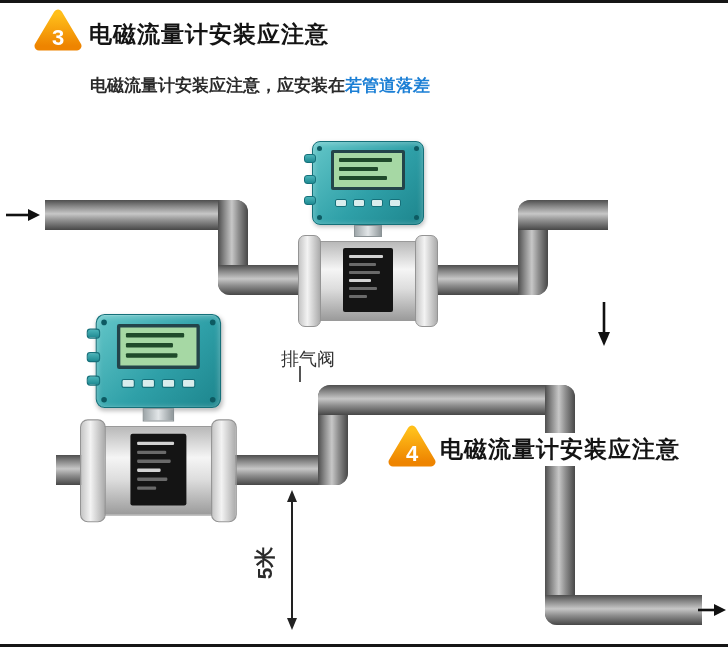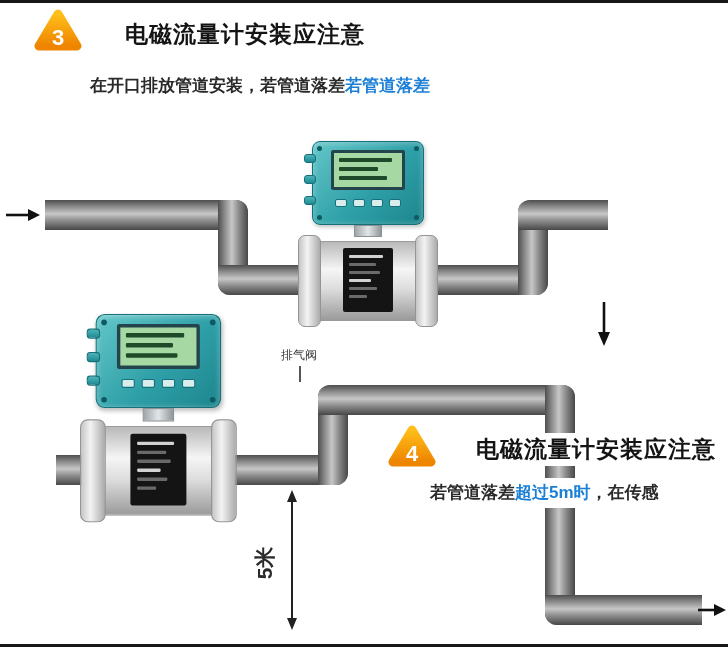--- a/index.html
+++ b/index.html
@@ -45,26 +45,26 @@
     background:#141414; border-radius:2px; padding:7px 6px; }
   .plate-line { height:3px; background:#d2d2d2; margin-bottom:5px; border-radius:1px; }
   .plate-line.dim { opacity:.45; }
 
   
   .badge { position:absolute; width:50px; height:46px; }
   .badge svg { display:block; }
   .badge .num { position:absolute; left:0; right:0; bottom:2px; text-align:center;
     color:#fff; font-weight:bold; font-size:22px; }
   .h-title { position:absolute; font-size:23px; font-weight:bold; color:#141414;
-    letter-spacing:1px; background:#fff; white-space:nowrap; padding:1px 3px;margin-left:36px; }
+    letter-spacing:1px; background:#fff; white-space:nowrap; padding:1px 3px; }
   .desc { position:absolute; font-size:17px; font-weight:bold; color:#2a2a2a; white-space:nowrap; }
   .blue { color:#1b7fd5; }
   .note4-text { position:absolute; font-size:17px; font-weight:bold; color:#2a2a2a;
     line-height:28px; background:#fff; padding:1px 3px; white-space:nowrap; }
-  .small-label { position:absolute; font-size:12px; color:#333; }
+  .small-label { position:absolute; font-size:18px; color:#333; }
   .dim-label { position:absolute; width:60px; height:26px; text-align:center;
     font-size:21px; font-weight:600; color:#2a2a2a; transform:rotate(-90deg); }
 </style>
 </head>
 <body>
 
 <div class="stage">
 
   <div class="hairline" style="left:0;top:0;width:728px;height:3px"></div>
   <div class="hairline" style="left:0;top:644px;width:728px;height:3px"></div>
@@ -76,21 +76,21 @@
           <stop offset="0" stop-color="#ffbf1a"></stop>
             <stop offset="1" stop-color="#ee8400"></stop>
         </linearGradient>
       </defs>
       <path d="M25 7 L44 39 L6 39 Z" fill="url(#g3)" stroke="url(#g3)" stroke-width="9" stroke-linejoin="round"></path>
     </svg>
     <span class="num">3</span>
   </div>
   <div class="h-title" style="left:86px;top:18px">电磁流量计安装应注意</div>
   <div class="desc" style="left:90px;top:74px">
-    <span>在开口排放管道安装，若管道落差</span><span class="blue">若管道落差</span>
+    <span>电磁流量计安装应注意，应安装在</span><span class="blue">若管道落差</span>
   </div>
 
   <svg class="abs" style="left:6px;top:207px" width="34" height="16">
     <line x1="0" y1="8" x2="24" y2="8" stroke="#111" stroke-width="2.6"></line>
     <polygon points="34,8 22,2 22,14" fill="#111"></polygon>
   </svg>
   <div class="pipe-h rtr" style="left:45px;top:200px;width:203px"></div>
   <div class="pipe-v rtr rbl" style="left:218px;top:200px;height:95px"></div>
   <div class="pipe-h rbl" style="left:218px;top:265px;width:120px"></div>
   <div class="pipe-h rbr" style="left:400px;top:265px;width:148px"></div>
@@ -203,18 +203,15 @@
           <stop offset="0" stop-color="#ffbf1a"></stop>
             <stop offset="1" stop-color="#ee8400"></stop>
         </linearGradient>
       </defs>
       <path d="M25 7 L44 39 L6 39 Z" fill="url(#g4)" stroke="url(#g4)" stroke-width="9" stroke-linejoin="round"></path>
     </svg>
     <span class="num">4</span>
   </div>
   <div class="h-title" style="left:437px;top:433px">电磁流量计安装应注意</div>
   <div class="note4-text" style="left:427px;top:478px">
-    <div>
-      <span>若管道落差</span><span class="blue">超过5m时</span><span>，在传感</span>
-    </div>
   </div>
 
 </div>
 
 </body></html>

